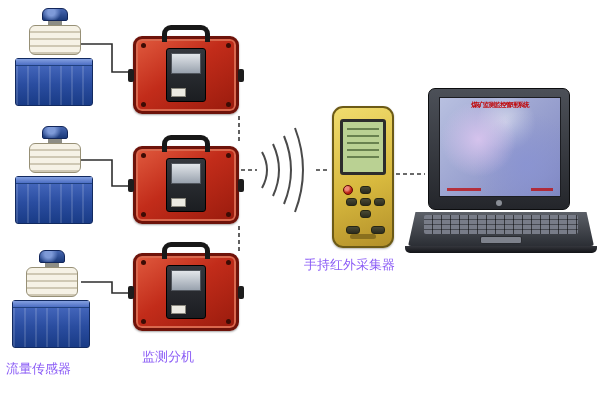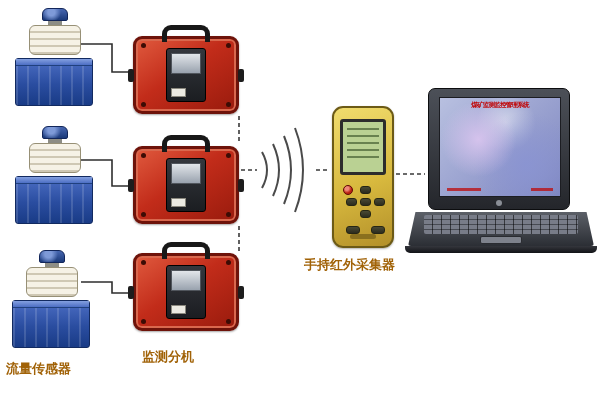--- a/index.html
+++ b/index.html
@@ -93,21 +93,21 @@
   .lap-keys { position:absolute; left:16px; right:16px; top:3px; height:19px; border-radius:2px;
     background:
       repeating-linear-gradient(90deg, rgba(0,0,0,0) 0 8px, rgba(0,0,0,.55) 8px 9px),
       repeating-linear-gradient(180deg, #787c88 0 4px, #474a52 4px 5px); }
   .lap-touchpad { position:absolute; left:50%; bottom:2px; transform:translateX(-50%);
     width:42px; height:8px; background:#7e828c; border:1px solid #2a2c31; border-radius:2px; }
   .lap-front { position:absolute; left:-3px; top:158px; width:192px; height:7px;
     background:linear-gradient(#34363c,#121317); border-radius:0 0 5px 5px; }
 
   
-  .lbl { position:absolute; color:#a16207; font-weight:bold; font-size:13px; white-space:nowrap; }
+  .lbl { position:absolute; color:#8b5cf6; font-weight:normal; font-size:13px; white-space:nowrap; }
 </style>
 </head>
 <body>
 
 <div class="canvas">
 
   <svg class="wires" viewBox="0 0 600 402">
     <g stroke="#2e2e2e" stroke-width="1.6" fill="none">
       <path d="M81,44 H112 V72 H131"></path>
       <path d="M81,160 H112 V186 H131"></path>

